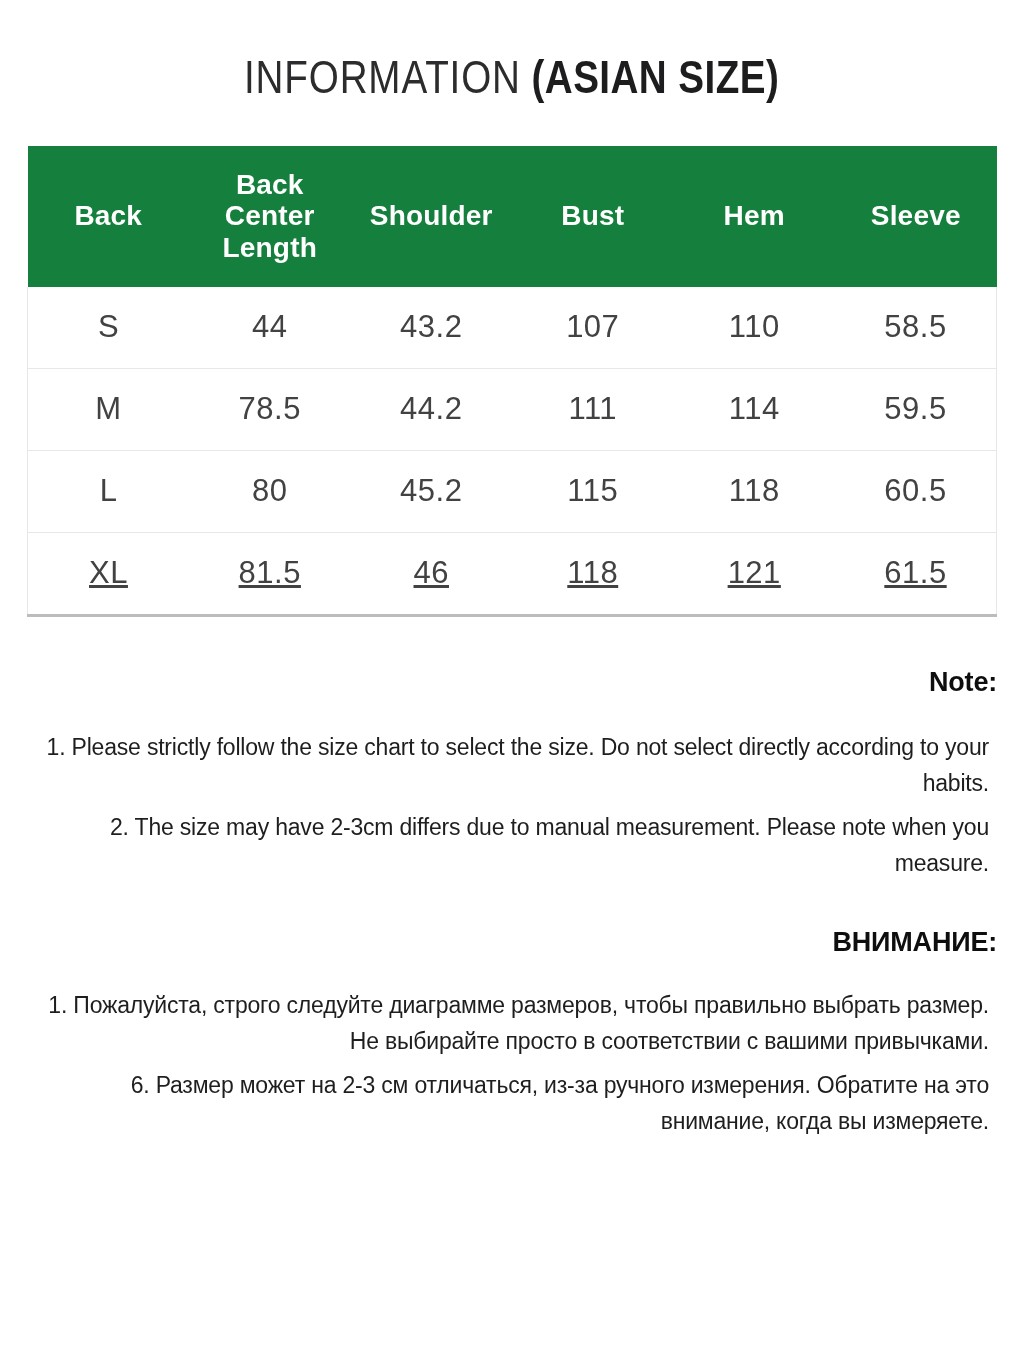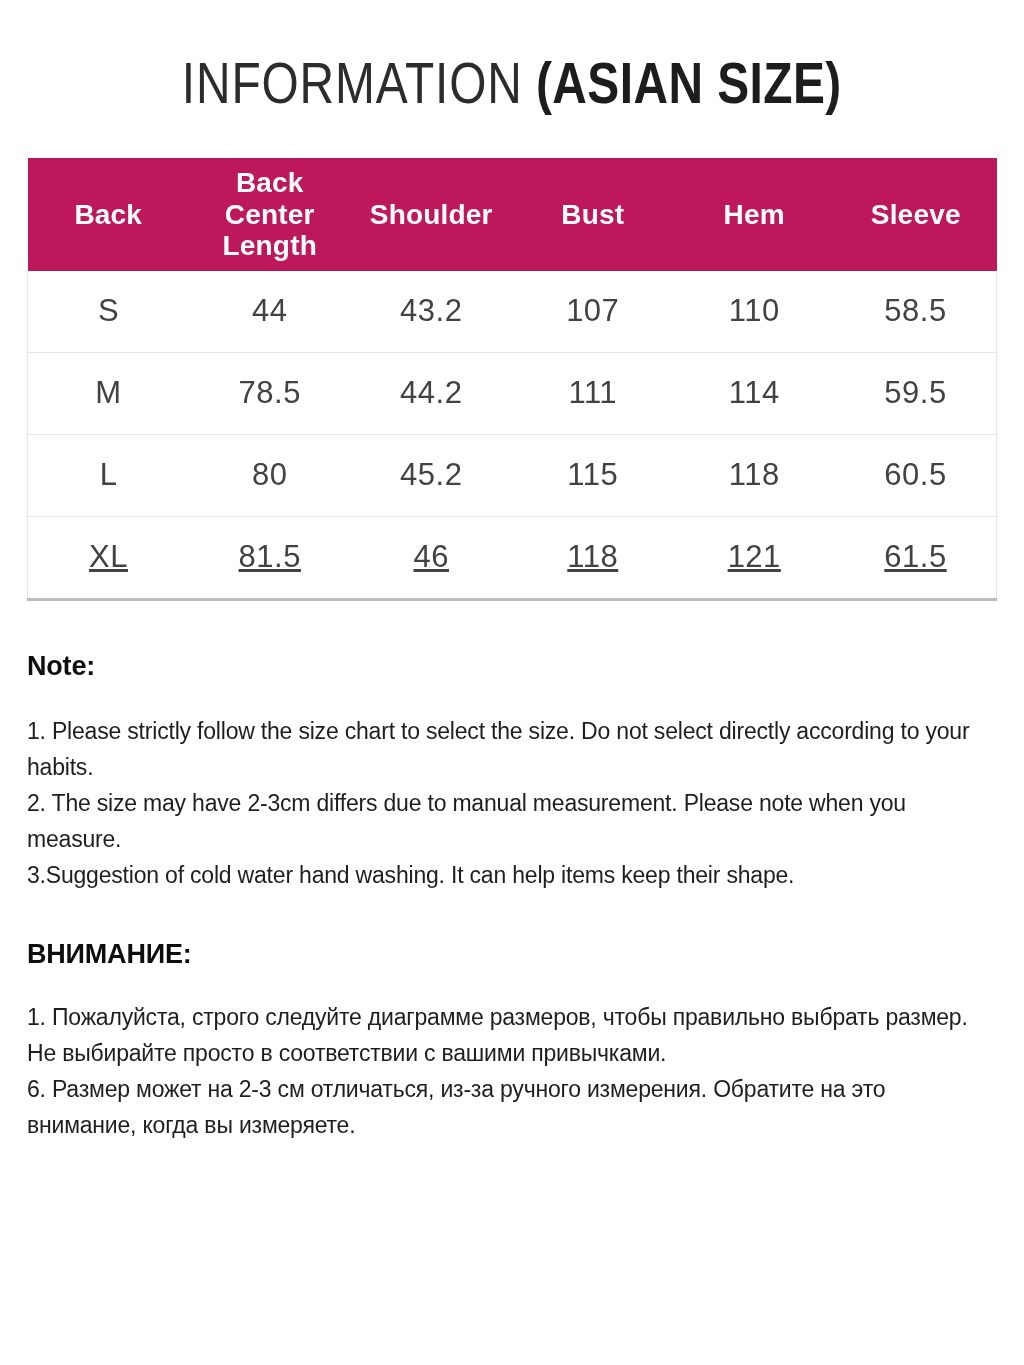--- a/index.html
+++ b/index.html
@@ -17,21 +17,21 @@
   .page {
     width: 1024px;
     min-height: 1365px;
     background: #ffffff;
   }
 
   
   .title {
     margin: 52px 0 0 0;
     text-align: center;
-    font-size: 57px;
+    font-size: 46px;
     line-height: 1.12;
     white-space: nowrap;
   }
   .title-inner {
     display: inline-block;
     transform: scaleX(0.84);
     transform-origin: center;
   }
   .t-light {
     font-weight: 400;
@@ -45,23 +45,23 @@
   }
 
   
   .size-table {
     width: 970px;
     margin: 42px 27px 0 27px;
     border-collapse: collapse;
     table-layout: fixed;
   }
   .size-table thead th {
-    background: #be185d;
+    background: #15803d;
     color: #ffffff;
-    height: 113px;
+    height: 141px;
     font-size: 28px;
     font-weight: 700;
     line-height: 1.12;
     vertical-align: middle;
     text-align: center;
     padding: 0 8px;
     letter-spacing: 0.2px;
   }
   .size-table tbody td {
     height: 79px;
@@ -74,33 +74,34 @@
     border-bottom: 1px solid #e7e7e7;
     background: #ffffff;
   }
   .size-table tbody td:first-child { border-left: 1px solid #e7e7e7; }
   .size-table tbody td:last-child  { border-right: 1px solid #e7e7e7; }
   .size-table tbody tr:last-child td { border-bottom: 3px solid #bcbcbc; text-decoration: underline; }
 
   
   .notes {
     margin: 0 27px;
+    text-align: right;
   }
   .note-heading {
     margin: 50px 0 0 0;
     font-size: 27px;
     font-weight: 700;
     color: #0e0e0e;
     letter-spacing: -0.2px;
   }
   .note-items {
     margin-top: 31px;
   }
   .note-items p {
-    margin: 0;
+    margin: 8px;
     font-size: 23px;
     line-height: 36px;
     color: #1e1e1e;
     letter-spacing: -0.2px;
   }
   .notes-ru .note-heading { margin-top: 46px; }
   .notes-ru .note-items   { margin-top: 29px; }
 </style>
 </head>
 <body>
@@ -156,21 +157,20 @@
         <td>61.5</td>
       </tr>
     </tbody>
   </table>
 
   <section class="notes notes-en">
     <h2 class="note-heading">Note:</h2>
     <div class="note-items">
       <p>1. Please strictly follow the size chart  to select the size. Do not select directly according to your habits.</p>
       <p>2. The size may have 2-3cm differs due to manual measurement. Please note when you measure.</p>
-      <p>3.Suggestion of cold water hand washing. It can help items keep their shape.</p>
     </div>
   </section>
 
   <section class="notes notes-ru">
     <h2 class="note-heading">ВНИМАНИЕ:</h2>
     <div class="note-items">
       <p>1. Пожалуйста, строго следуйте диаграмме размеров, чтобы правильно выбрать размер. Не выбирайте просто в соответствии с вашими привычками.</p>
       <p>6. Размер может на 2-3 см отличаться, из-за ручного измерения. Обратите на это внимание, когда вы измеряете.</p>
     </div>
   </section>

